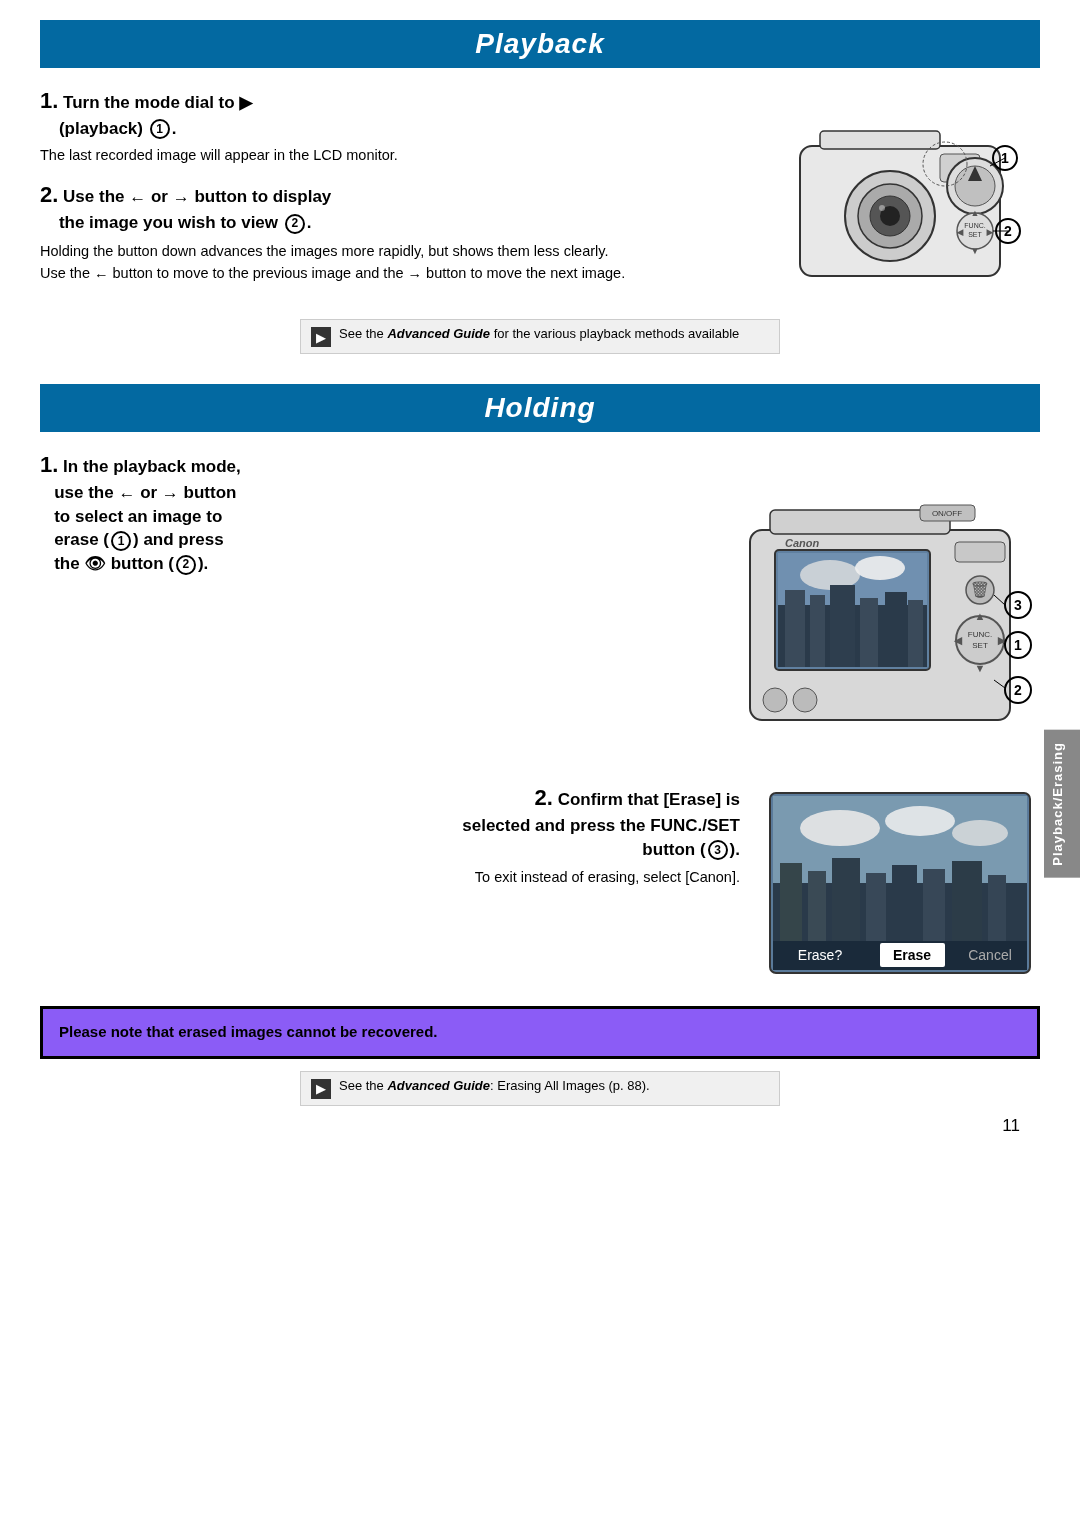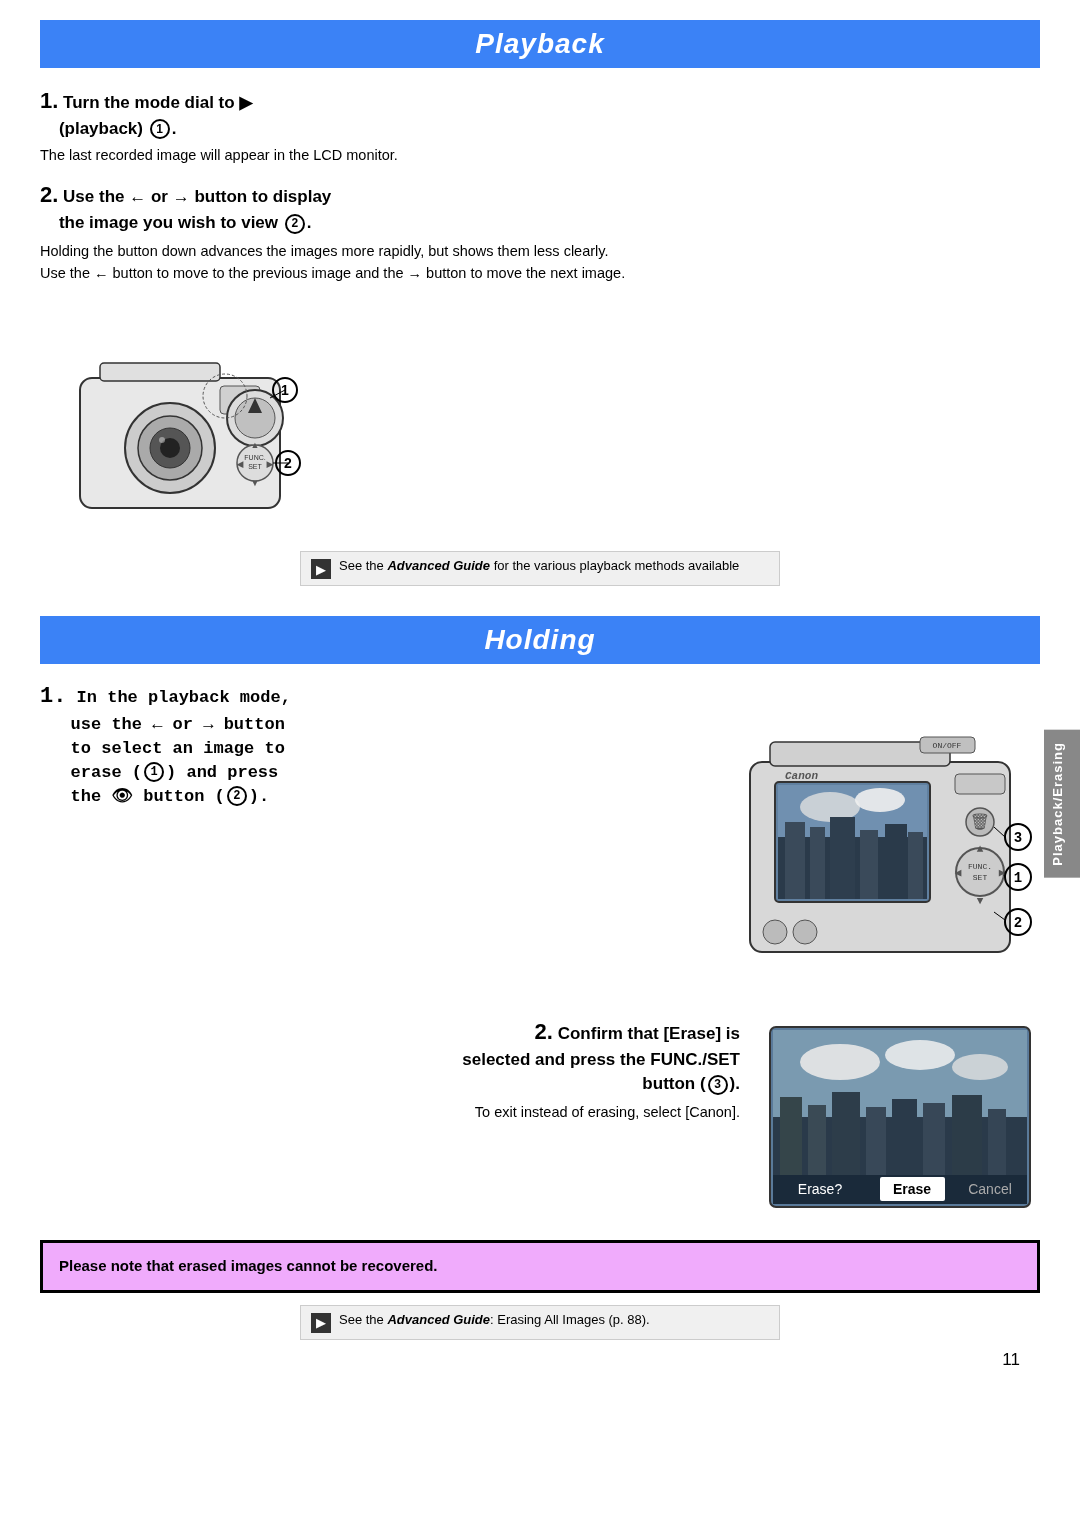--- a/index.html
+++ b/index.html
@@ -13,21 +13,21 @@
       position: relative;
     }
     .page-wrapper {
       width: 1000px;
       margin: 0 auto;
       padding: 20px 0;
       position: relative;
     }
     
     .section-header {
-      background: #3b82f6;
+      background: #0369a1;
       color: #fff;
       text-align: center;
       font-size: 28px;
       font-weight: bold;
       padding: 8px 20px;
       margin-bottom: 18px;
       font-style: italic;
       letter-spacing: 1px;
     }
     
@@ -36,21 +36,20 @@
       font-size: 22px;
     }
     
     .playback-section {
       margin-bottom: 30px;
     }
     .playback-content {
       display: flex;
       gap: 20px;
       align-items: flex-start;
-      flex-direction: column;
     }
     .playback-text {
       flex: 1;
     }
     .playback-image {
       width: 280px;
       flex-shrink: 0;
     }
     
     .step-block {
@@ -108,21 +107,20 @@
     }
     
     .erasing-section {
       margin-bottom: 30px;
     }
     .erasing-step1 {
       display: flex;
       gap: 4px;
       align-items: flex-start;
       margin-bottom: 20px;
-      font-family: Liberation Mono, monospace;
     }
     .erasing-step1-text {
       flex: 1;
     }
     .erasing-step2 {
       display: flex;
       gap: 20px;
       align-items: flex-start;
       margin-bottom: 20px;
     }
@@ -130,21 +128,21 @@
       flex: 1;
       text-align: right;
     }
     .erasing-step2-image {
       width: 280px;
       flex-shrink: 0;
     }
     
     .warning-box {
       border: 3px solid #000;
-      background: #f0abfc;
+      background: #8b5cf6;
       padding: 12px 16px;
       font-weight: bold;
       font-size: 15px;
       line-height: 1.5;
       margin-bottom: 12px;
     }
     
     .right-tab {
       position: absolute;
       right: -40px;

